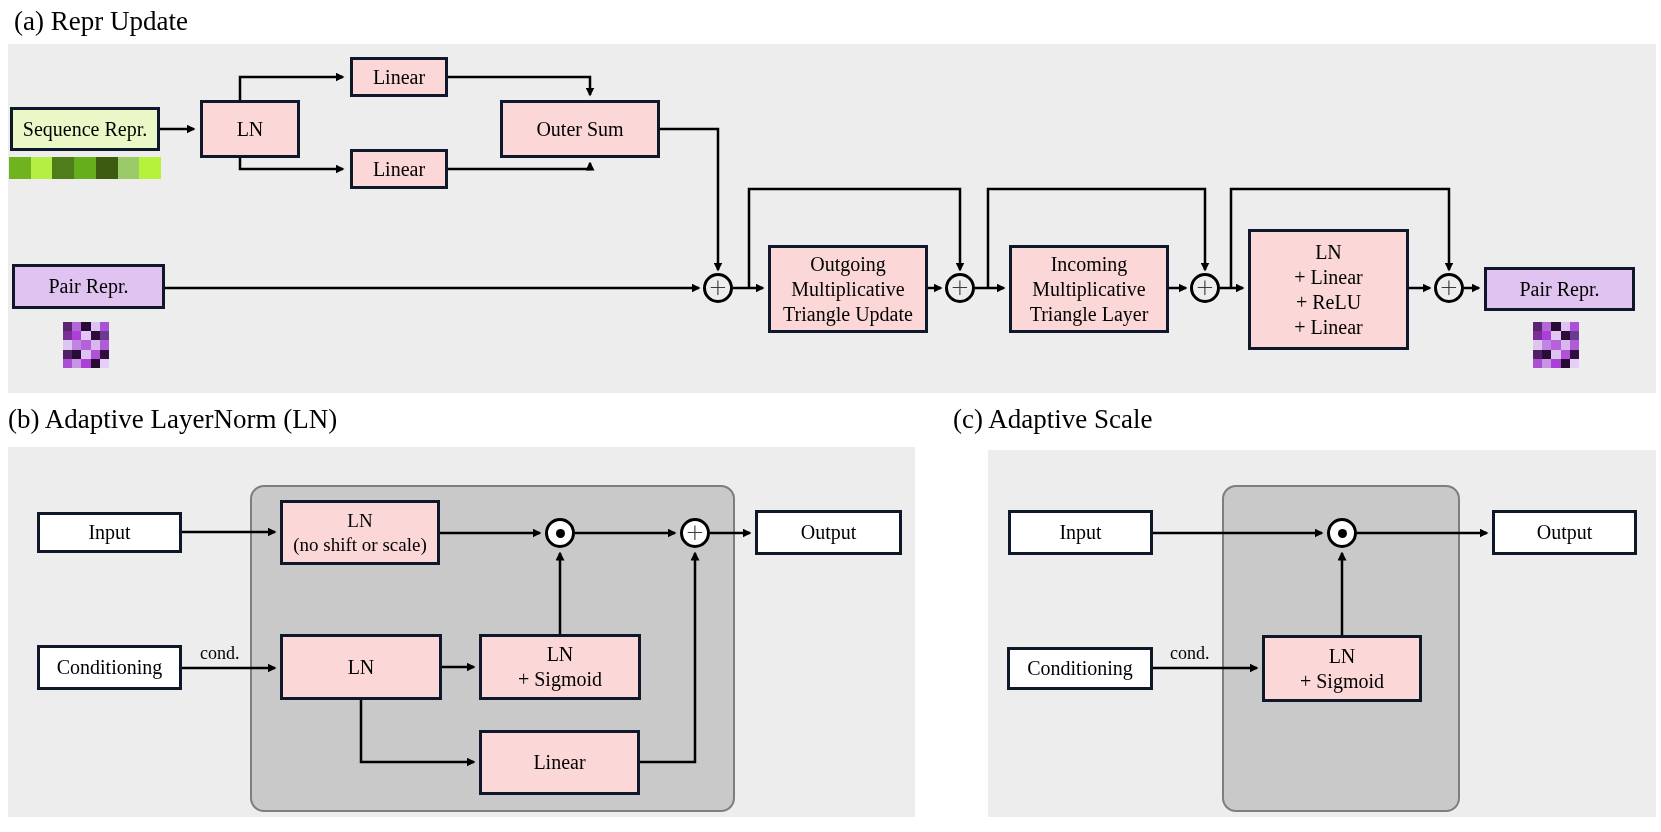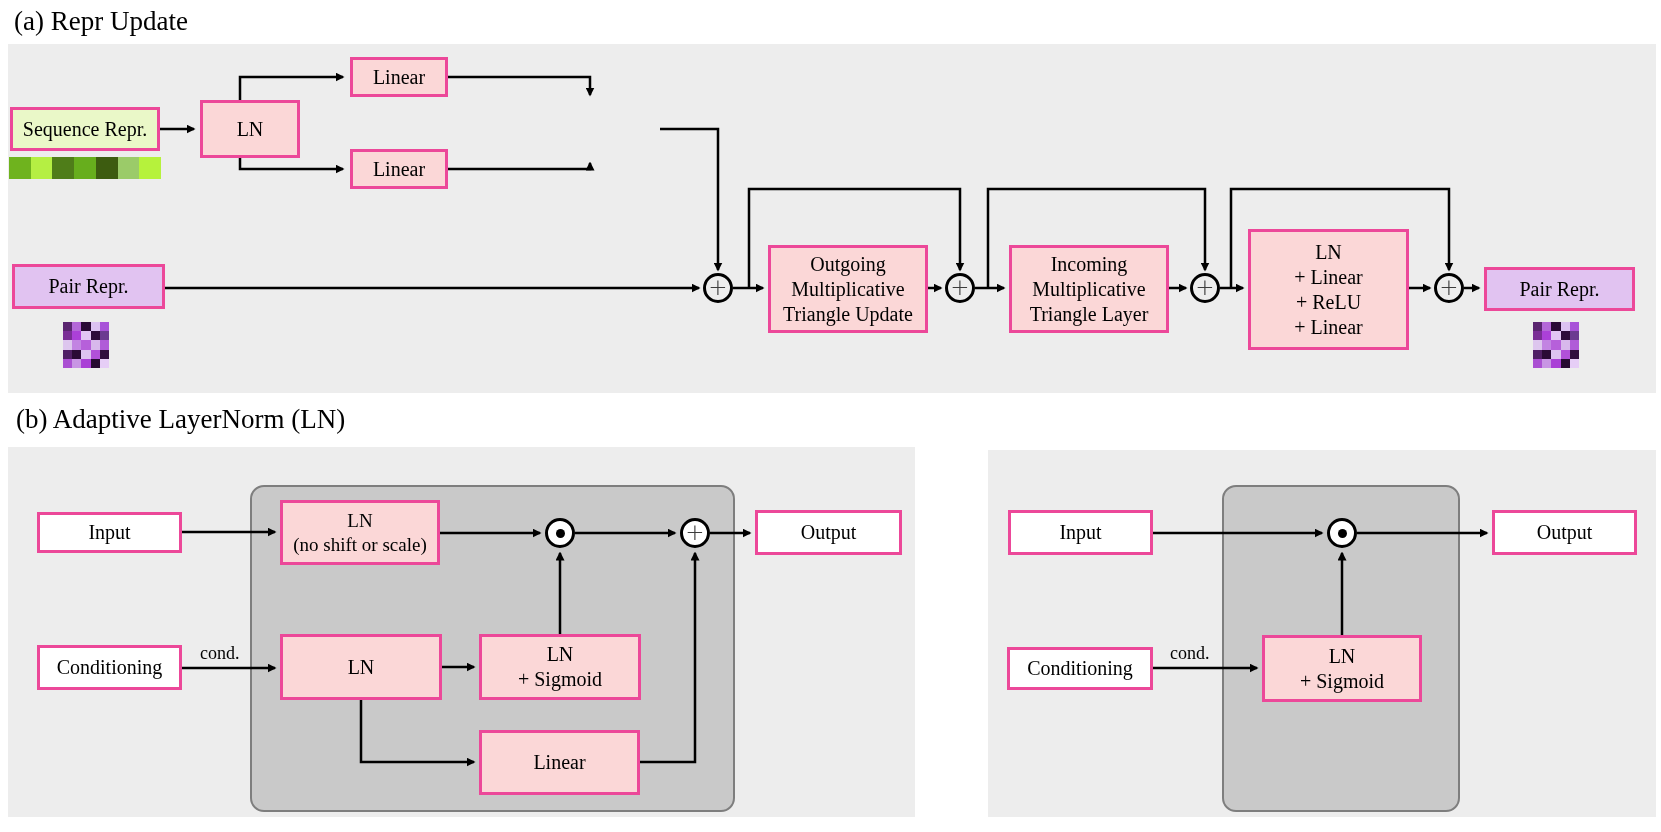--- a/index.html
+++ b/index.html
@@ -15,21 +15,21 @@
   #canvas{
     position:relative;width:1661px;height:832px;background:#ffffff;
     font-family:"Liberation Serif","DejaVu Serif",serif;color:#000;
     overflow:hidden;
   }
   .panel-bg{position:absolute;background:var(--panel-bg);}
   .inner-rect{position:absolute;background:var(--inner-bg);border:2px solid var(--inner-border);border-radius:14px;box-sizing:border-box;}
   .ptitle{position:absolute;font-size:27px;color:#000;white-space:nowrap;}
   .box{
     position:absolute;display:flex;align-items:center;justify-content:center;
-    text-align:center;border:3px solid #ec4899;box-sizing:border-box;
+    text-align:center;border:3px solid #0f172a;box-sizing:border-box;
     font-size:20px;line-height:1.25;white-space:pre-line;background:var(--pink);
   }
   .box.white{background:#ffffff;}
   .box.green{background:var(--green);}
   .box.purple{background:var(--purple);}
   .op{
     position:absolute;width:30px;height:30px;border:3px solid #000;border-radius:50%;
     background:var(--panel-bg);box-sizing:border-box;display:flex;align-items:center;justify-content:center;
   }
   .op .plus{font-size:23px;color:#3c3c3c;line-height:1;margin-top:-2px;font-family:"DejaVu Sans",sans-serif;font-weight:200;}
@@ -45,21 +45,22 @@
 <div id="canvas">
 
   <div class="panel-bg" style="left:8px;top:44px;width:1648px;height:349px;"></div>
   <div class="panel-bg" style="left:8px;top:447px;width:907px;height:370px;"></div>
   <div class="panel-bg" style="left:988px;top:450px;width:668px;height:367px;"></div>
 
   <div class="inner-rect" style="left:250px;top:485px;width:485px;height:327px;"></div>
   <div class="inner-rect" style="left:1222px;top:485px;width:238px;height:327px;"></div>
 
   <div class="ptitle" style="left:14px;top:6px;">(a) Repr Update</div>
-  <div class="ptitle" style="left:16px;top:404px;">(b) Adaptive LayerNorm (LN)</div>
+  <div class="ptitle" style="left:8px;top:404px;">(b) Adaptive LayerNorm (LN)</div>
+  <div class="ptitle" style="left:953px;top:404px;">(c) Adaptive Scale</div>
 
   <svg width="1661" height="832">
     <defs>
       <marker id="ah" markerWidth="9" markerHeight="9" refX="7.5" refY="4.5" orient="auto" markerUnits="userSpaceOnUse">
         <path d="M0,0 L9,4.5 L0,9 z" fill="#000"></path>
       </marker>
     </defs>
     <g fill="none" stroke="#000" stroke-width="2.5">
 
       <polyline points="160,129 194,129" marker-end="url(#ah)"></polyline>
@@ -103,20 +104,21 @@
       <div style="background: rgb(181, 239, 67);"></div>
       <div style="background: rgb(79, 125, 25);"></div>
       <div style="background: rgb(103, 174, 29);"></div>
       <div style="background: rgb(61, 92, 16);"></div>
       <div style="background: rgb(155, 203, 105);"></div>
       <div style="background: rgb(182, 242, 60);"></div>
     </div>
   <div class="box" style="left:200px;top:100px;width:100px;height:58px;">LN</div>
   <div class="box" style="left:350px;top:57px;width:98px;height:40px;">Linear</div>
   <div class="box" style="left:350px;top:149px;width:98px;height:40px;">Linear</div>
+  <div class="box" style="left:500px;top:100px;width:160px;height:58px;">Outer Sum</div>
   <div class="box purple" style="left:12px;top:264px;width:153px;height:45px;">Pair Repr.</div>
   <div class="heatmap" style="left:63px;top:322px;width:46px;height:46px;">
       <div style="background: rgb(90, 37, 112);"></div>
       <div style="background: rgb(180, 104, 216);"></div>
       <div style="background: rgb(42, 11, 54);"></div>
       <div style="background: rgb(220, 194, 242);"></div>
       <div style="background: rgb(168, 82, 216);"></div>
       <div style="background: rgb(122, 46, 150);"></div>
       <div style="background: rgb(171, 64, 216);"></div>
       <div style="background: rgb(226, 198, 244);"></div>

